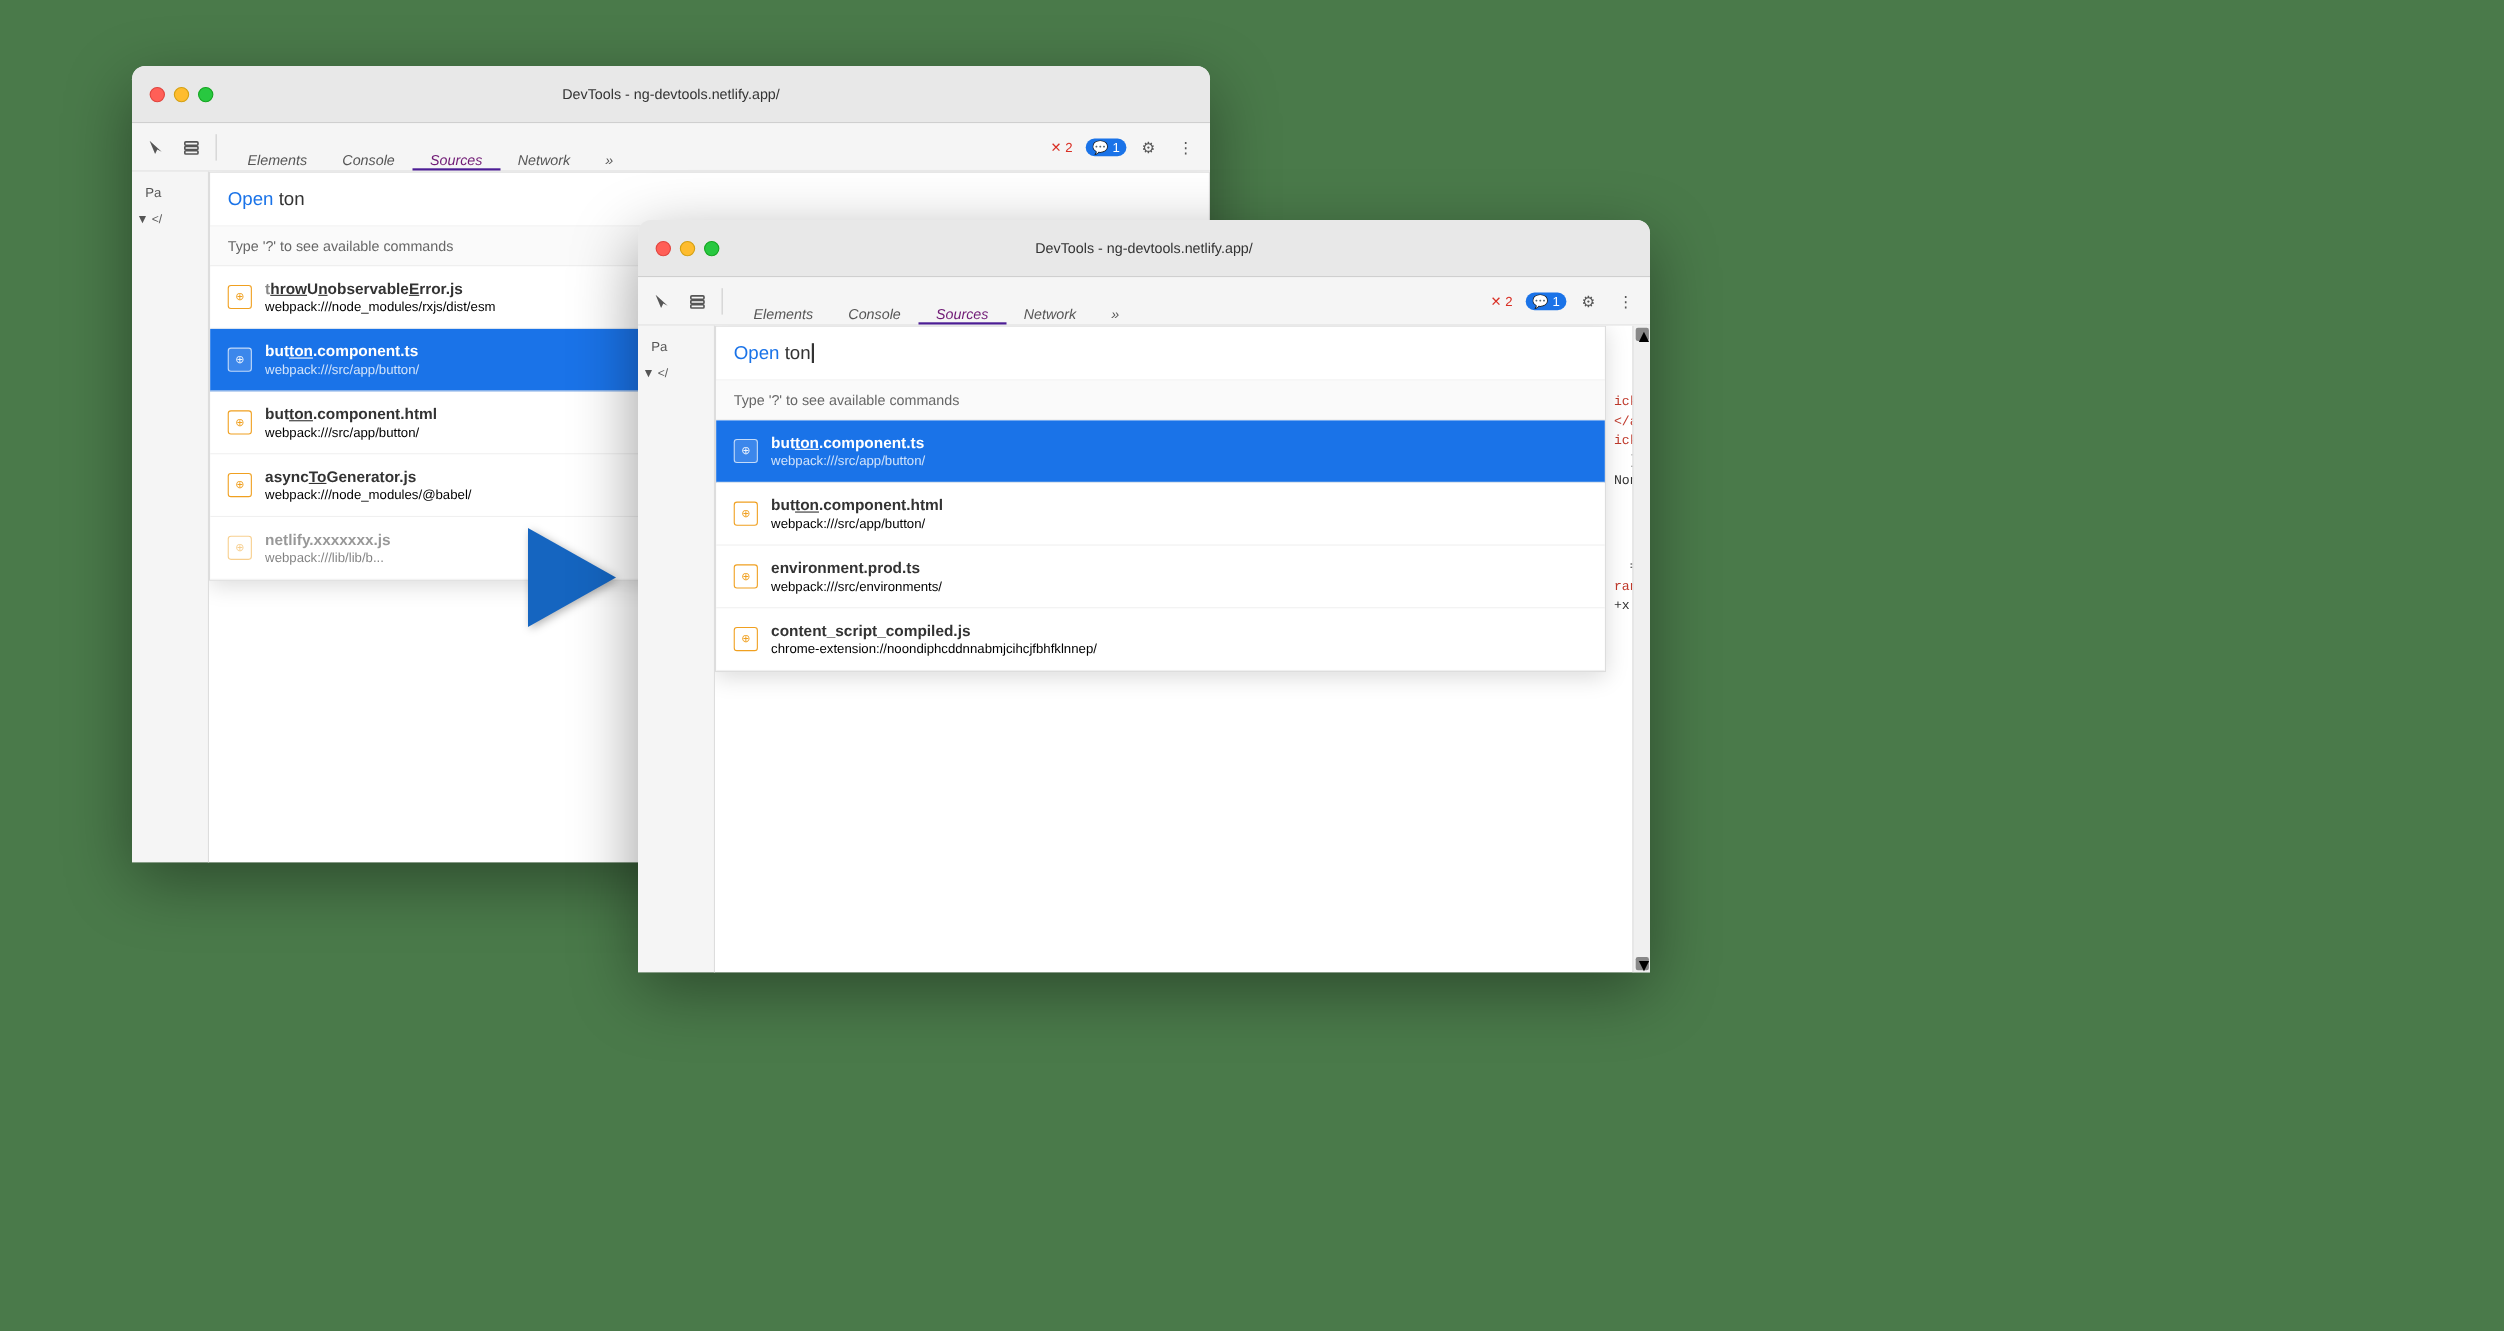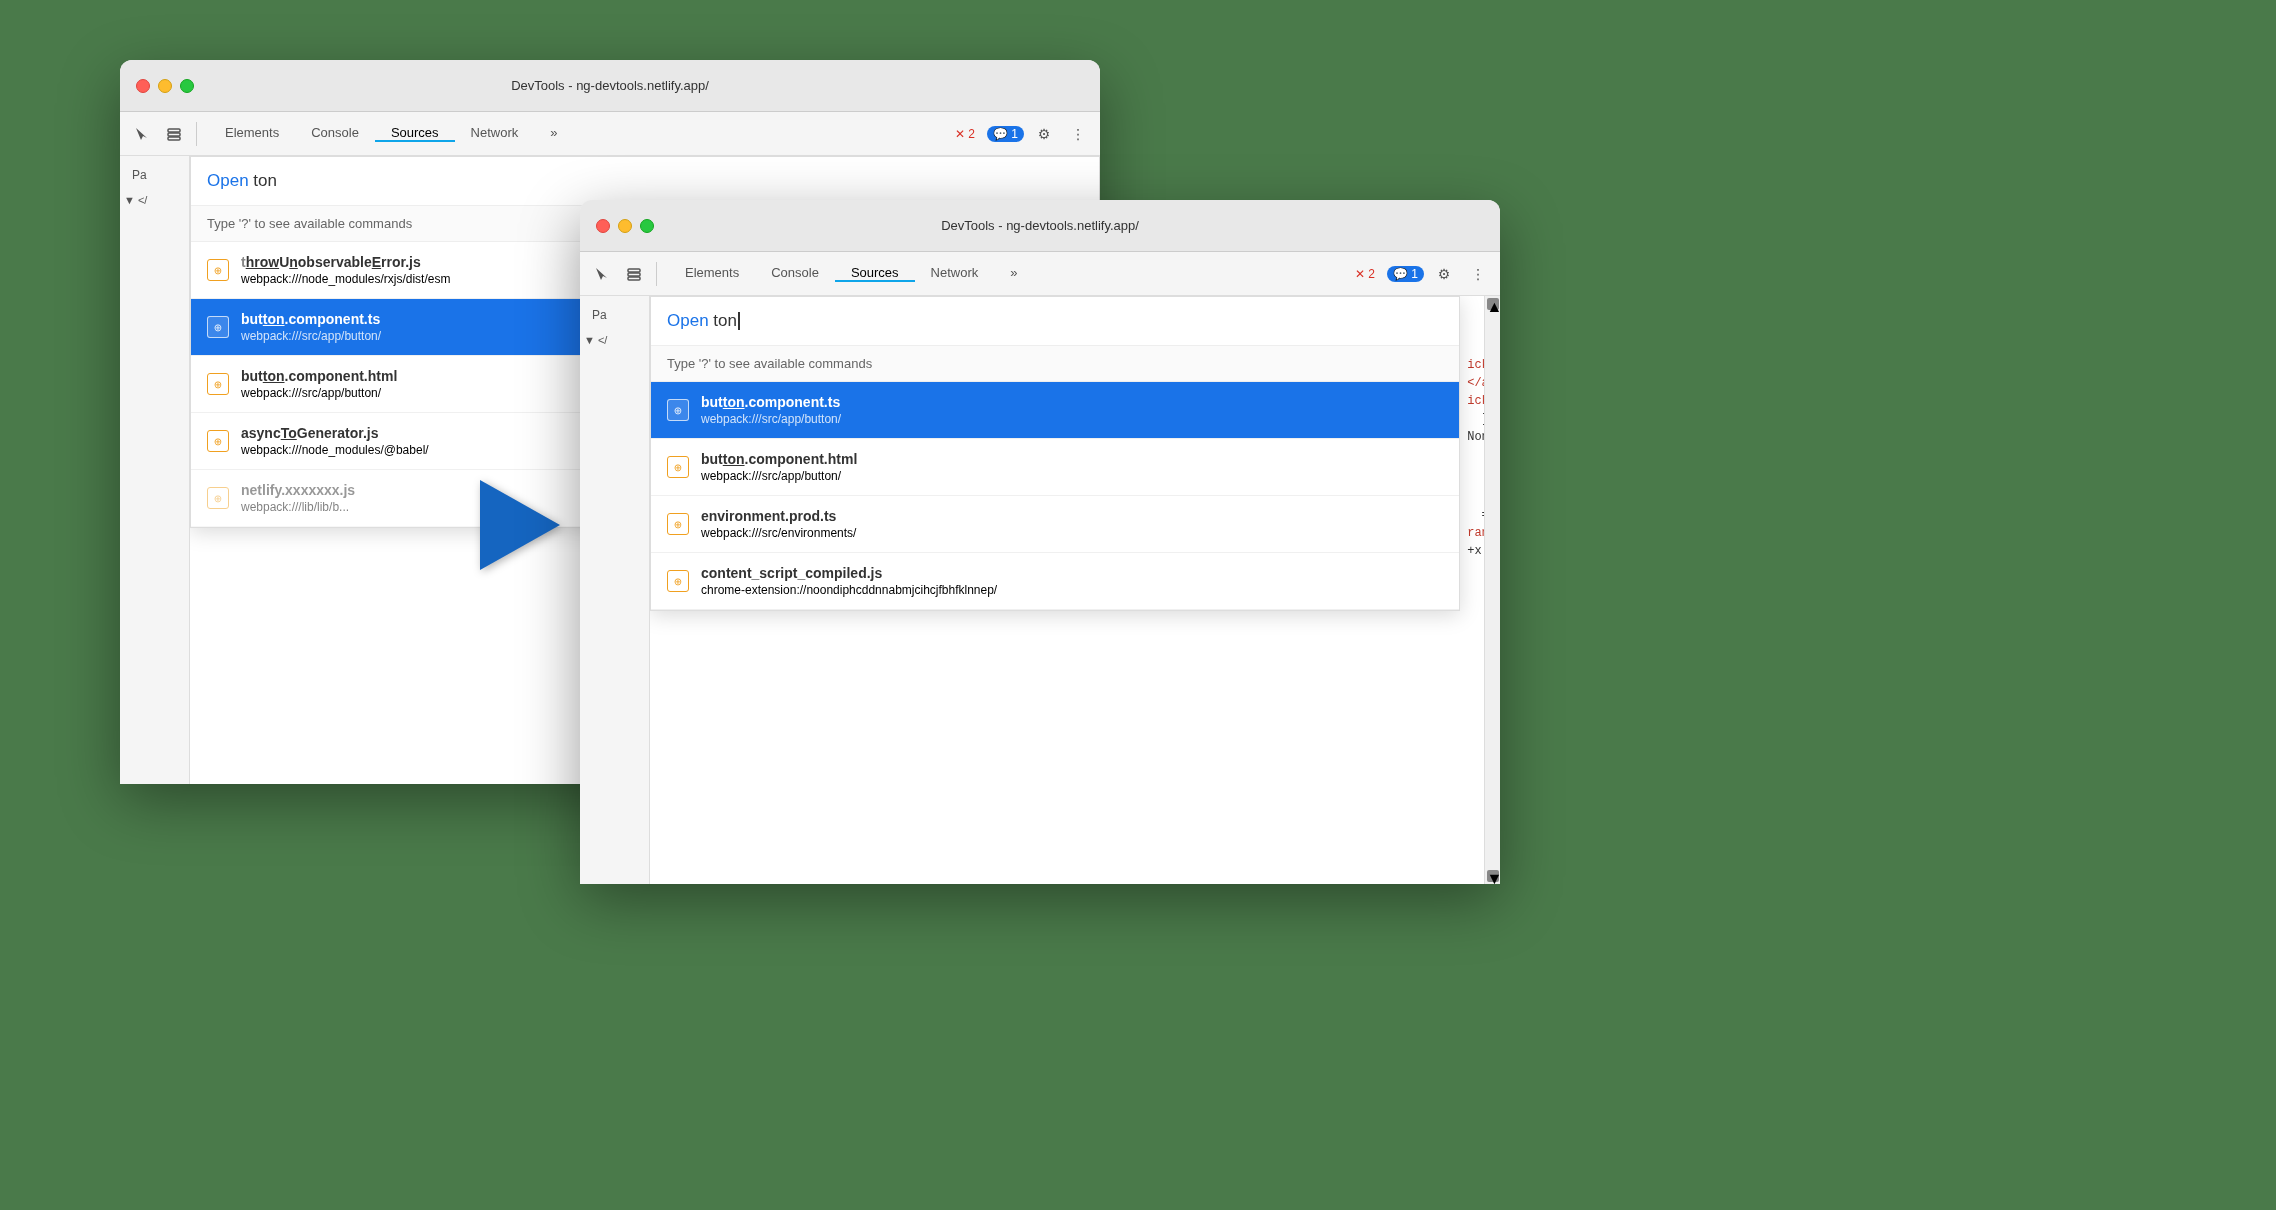--- a/index.html
+++ b/index.html
@@ -103,39 +103,40 @@
 
     .toolbar-divider {
       width: 1px;
       height: 24px;
       background: #ccc;
       margin: 0 4px;
     }
 
     .toolbar-tabs {
       display: flex;
-      align-items: center;
+      align-items: flex-end;
       height: 100%;
       margin-left: 4px;
+      font-style: italic;
     }
 
     .toolbar-tab {
       padding: 0 16px;
       display: flex;
       align-items: center;
       font-size: 13px;
       color: #555;
       cursor: pointer;
       border-bottom: 2px solid transparent;
       white-space: nowrap;
     }
 
     .toolbar-tab.active {
-      color: #000000;
-      border-bottom: 2px solid #0ea5e9;
+      color: #701a75;
+      border-bottom: 2px solid #4c1d95;
     }
 
     .toolbar-right {
       margin-left: auto;
       display: flex;
       align-items: center;
       gap: 6px;
     }
 
     .badge {

